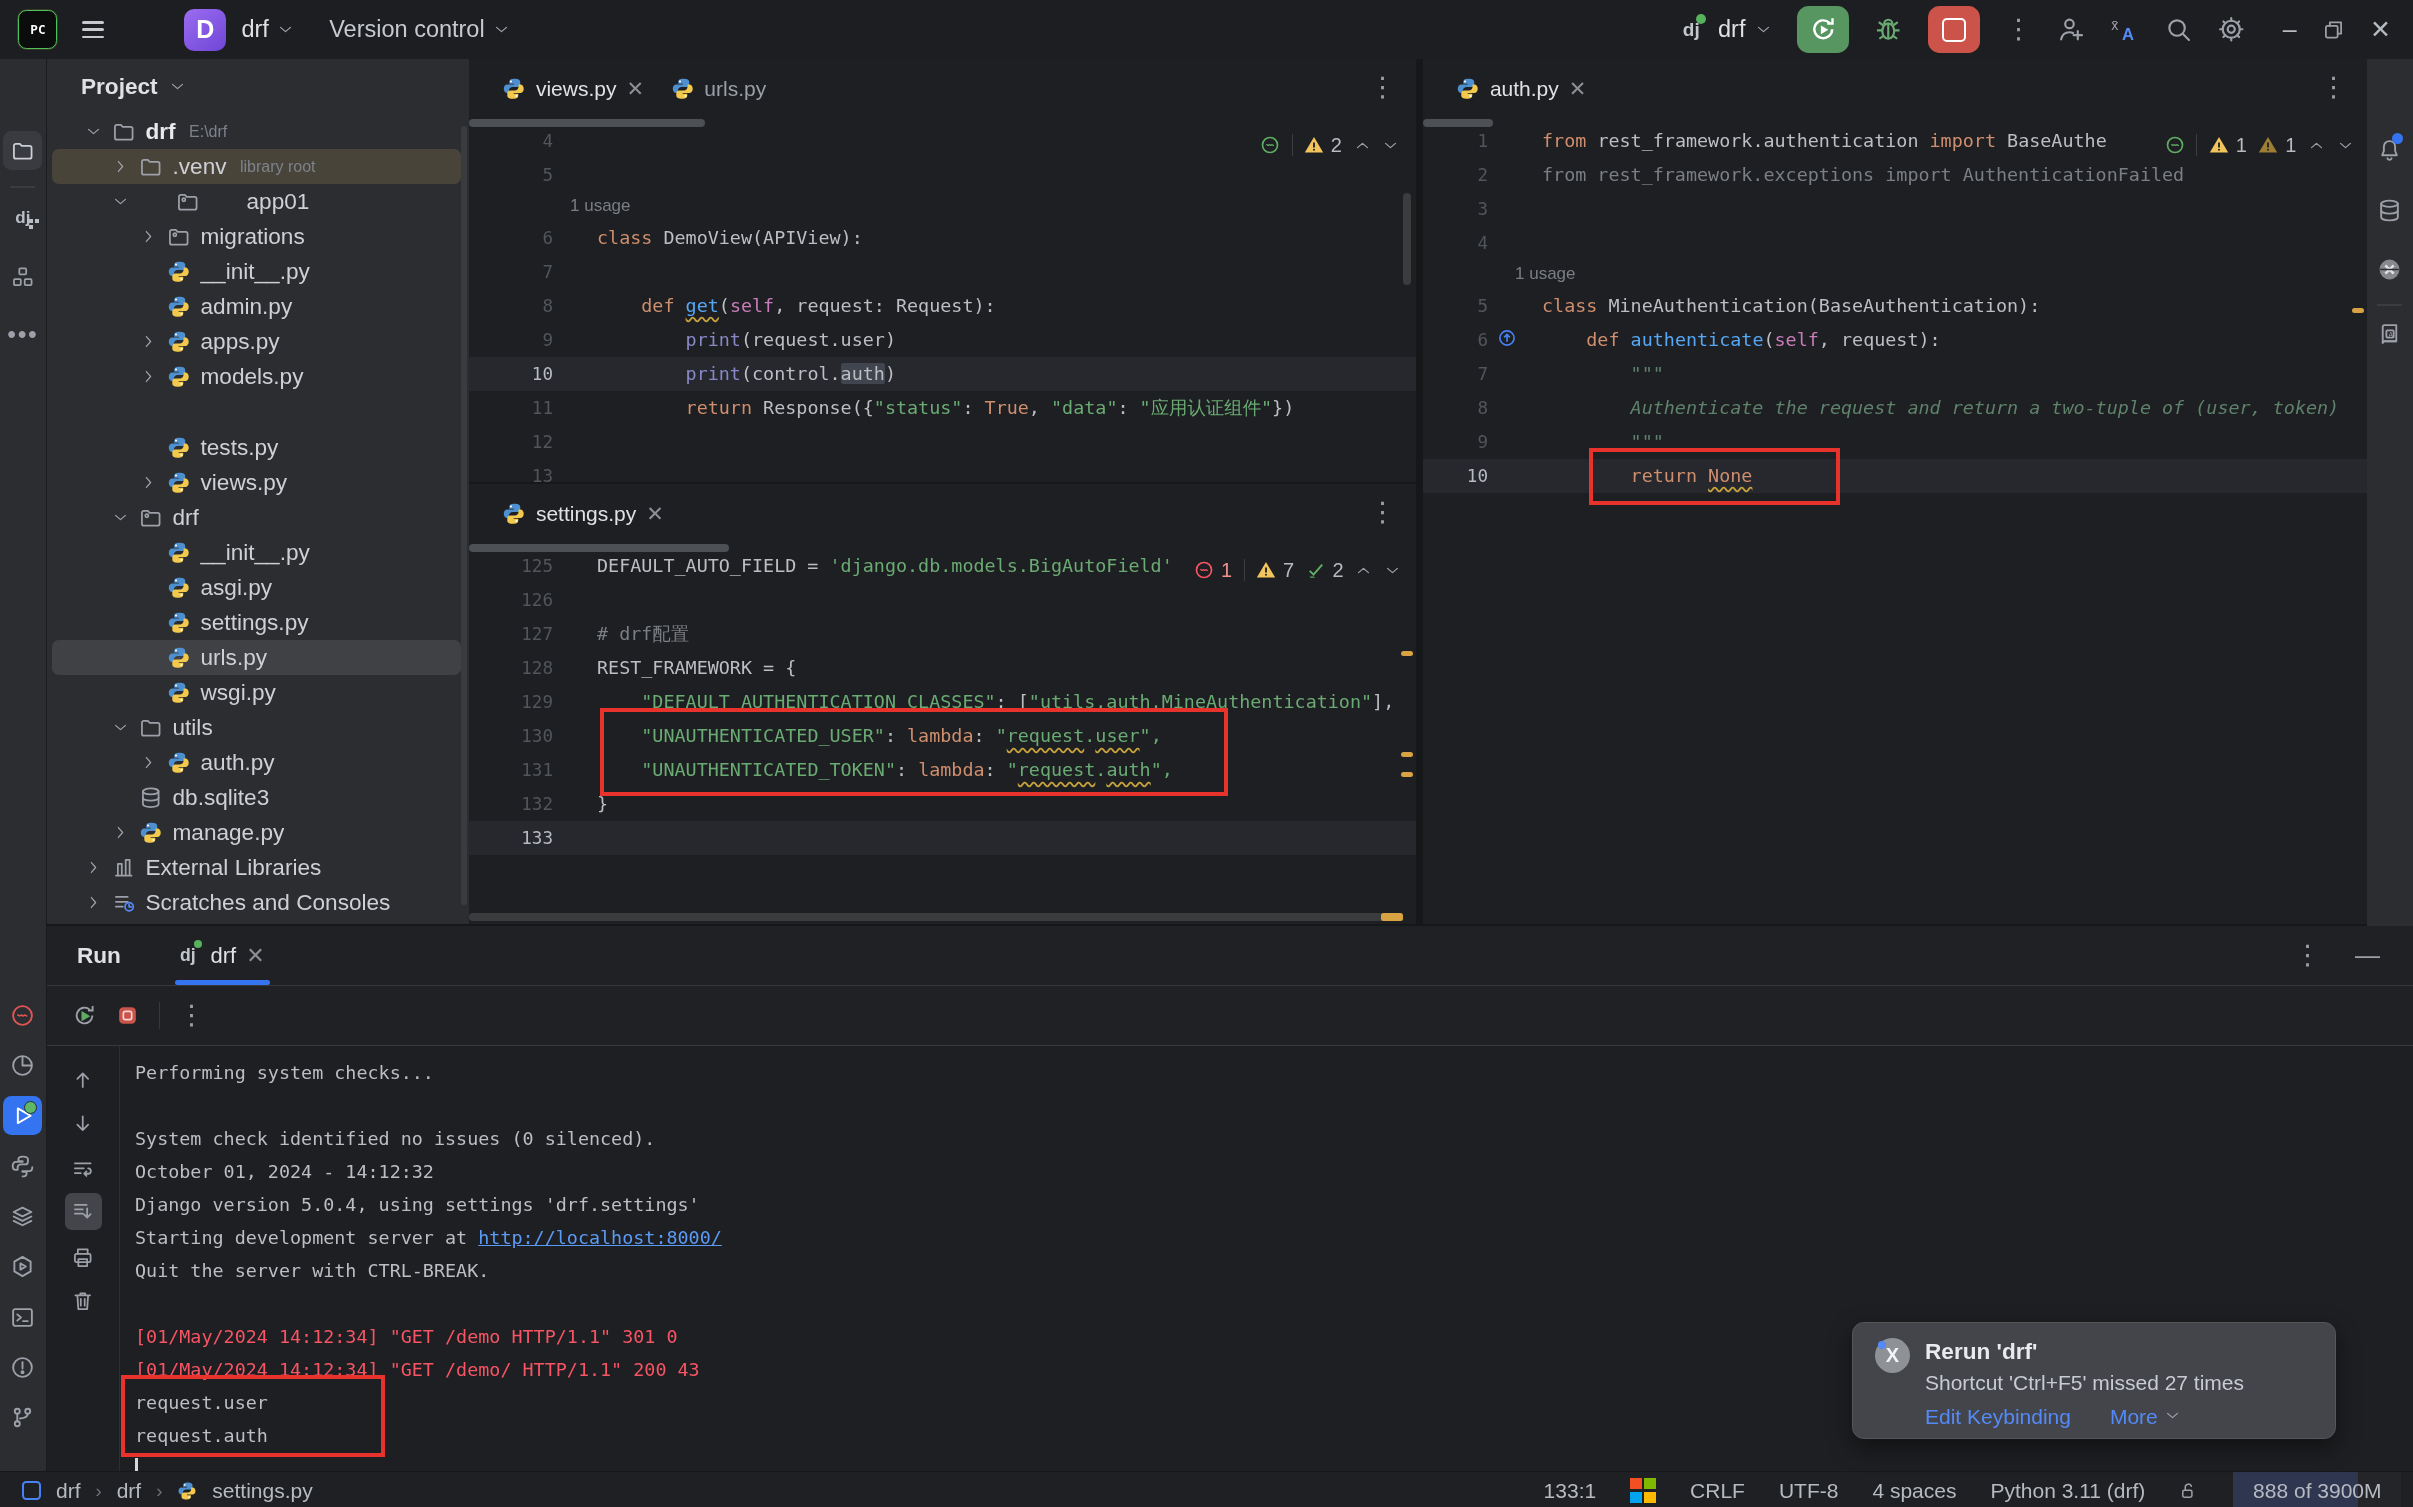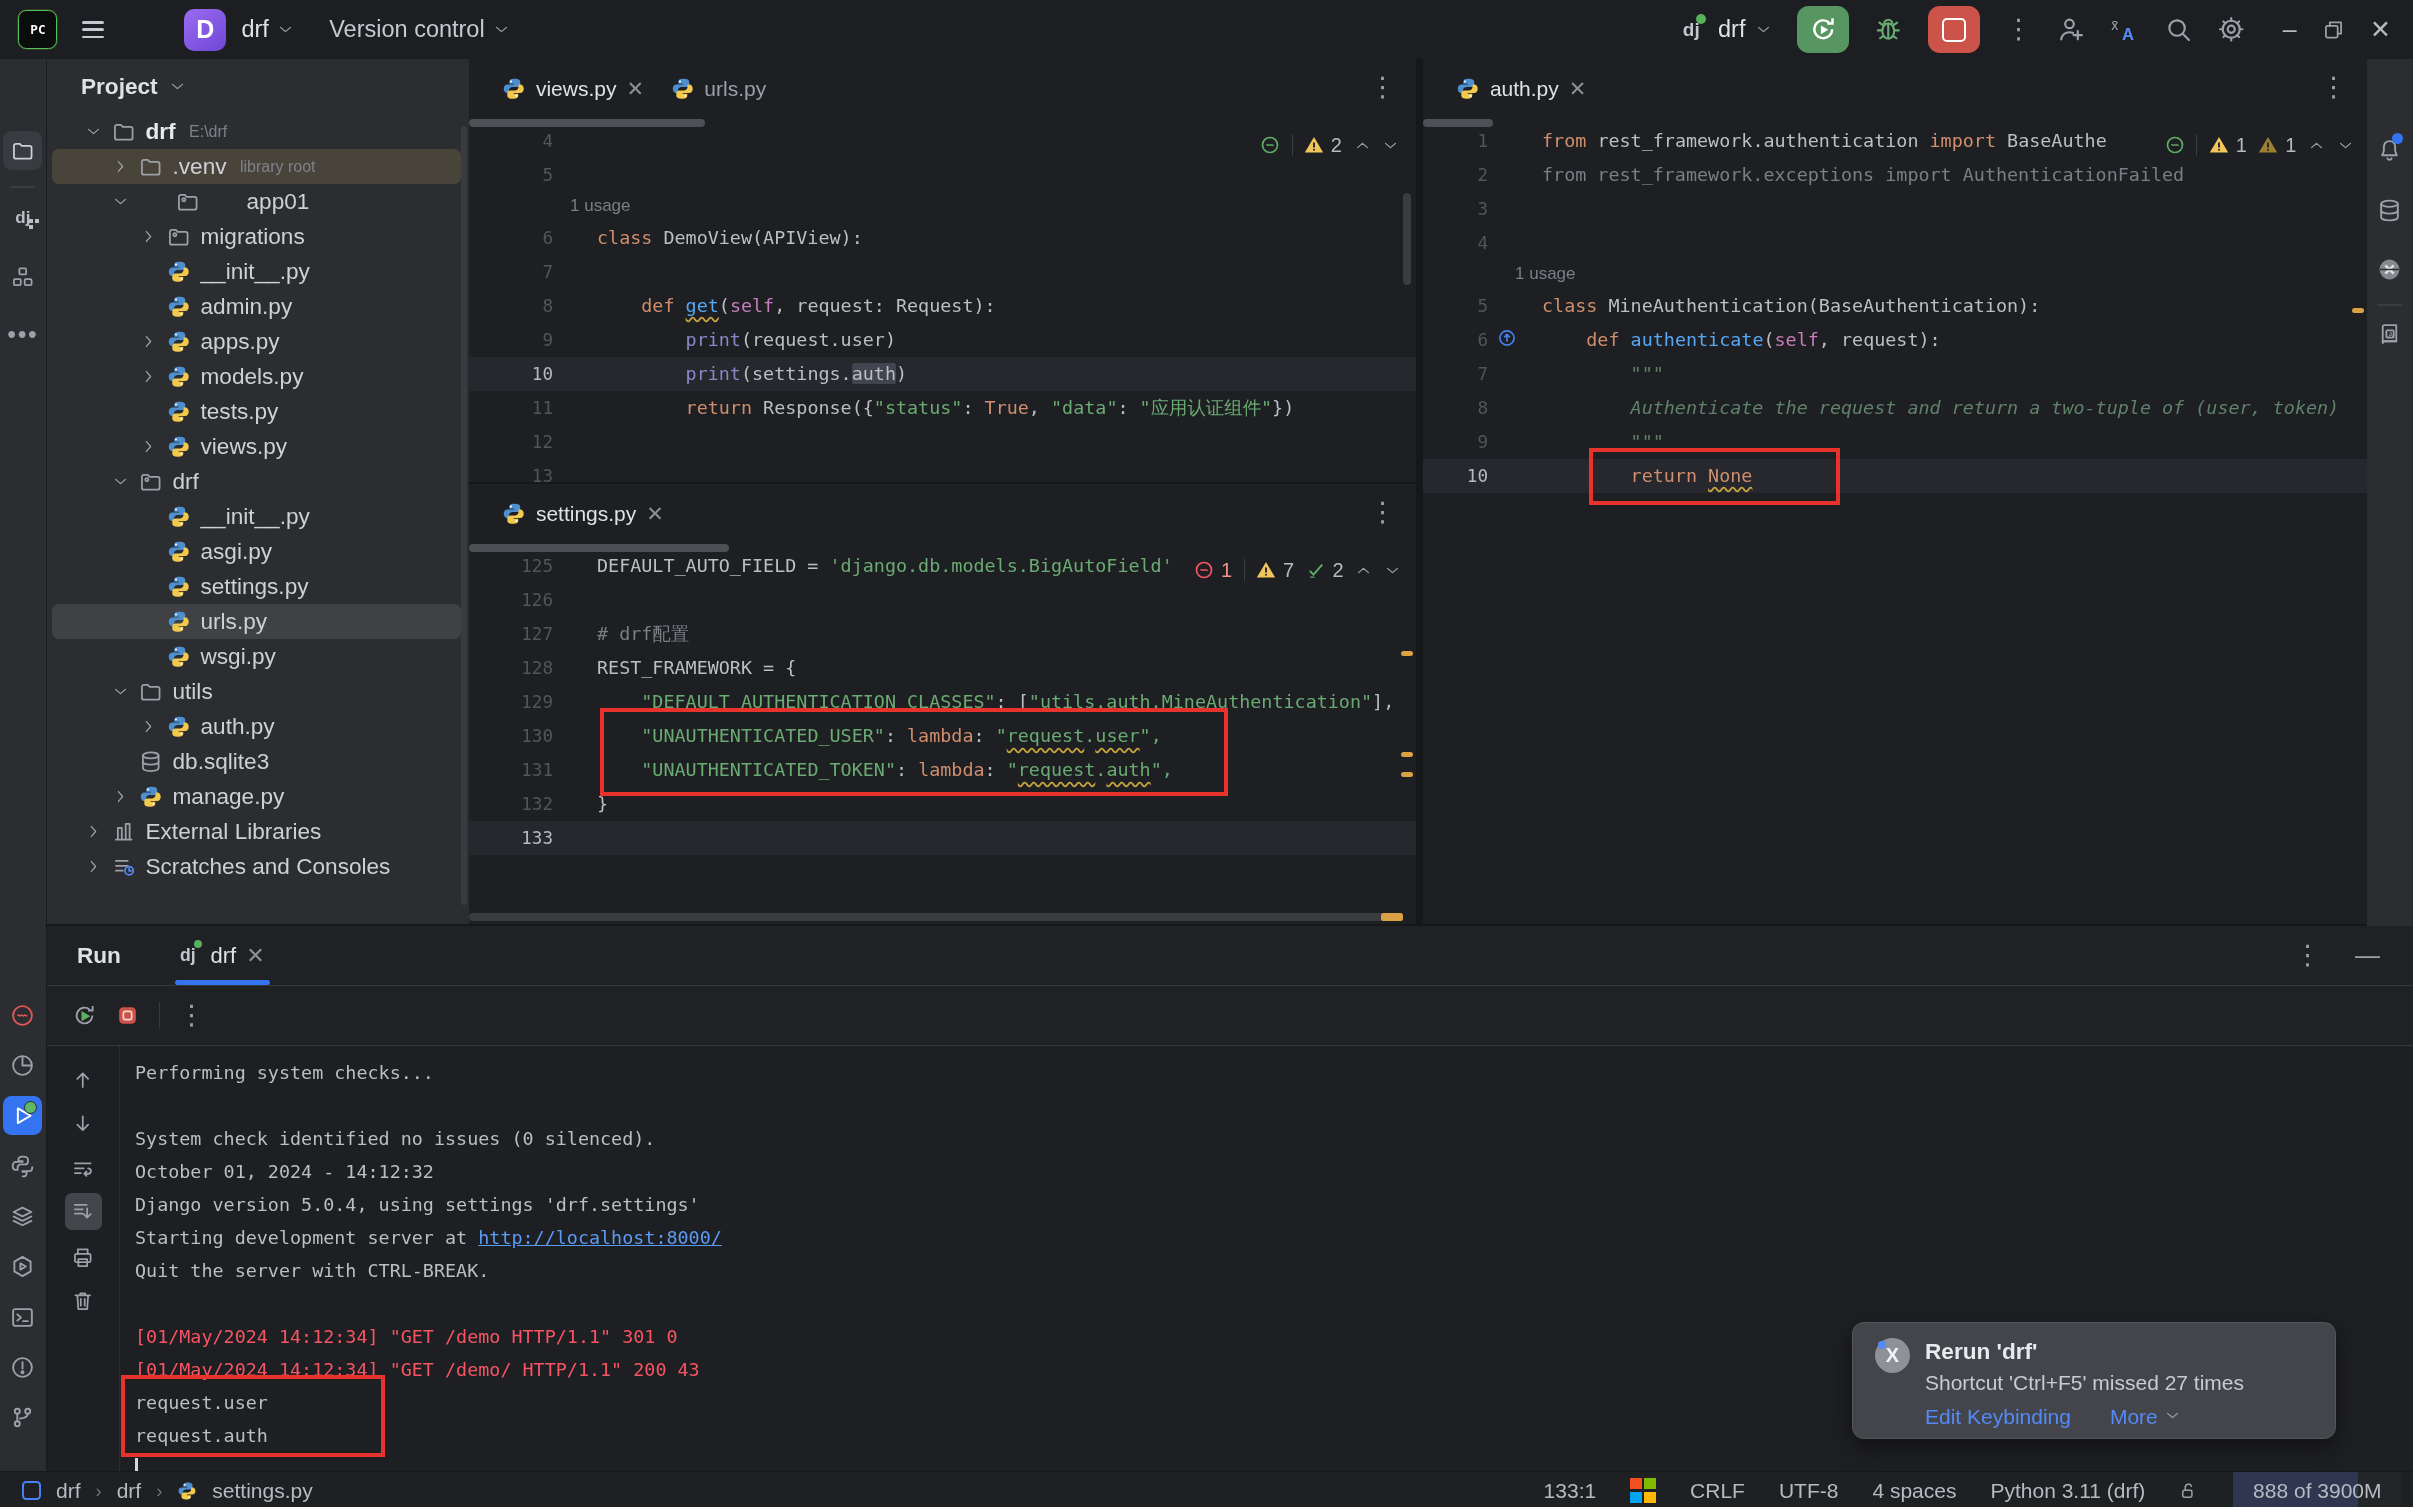--- a/index.html
+++ b/index.html
@@ -505,21 +505,21 @@
           <span class="icon i28">
             <svg viewBox="0 0 24 24">
               <path fill="#4e8fd0" d="M11.9 1.8c-2.7 0-4.5 1.1-4.5 3v2.1h4.7v.8H5.2C3.3 7.7 1.8 9.5 1.8 12s1.5 4.3 3.4 4.3h1.9v-2.5c0-2 1.8-3.5 3.8-3.5h4.7c1.6 0 3-1.3 3-3V4.8c0-1.9-2.2-3-5-3z"></path>
               <circle fill="#fff" cx="9.2" cy="4.6" r="1.1"></circle>
               <path fill="#f2c94c" d="M12.1 22.2c2.7 0 4.5-1.1 4.5-3v-2.1h-4.7v-.8h6.9c1.9 0 3.4-1.8 3.4-4.3s-1.5-4.3-3.4-4.3h-1.9v2.5c0 2-1.8 3.5-3.8 3.5H8.4c-1.6 0-3 1.3-3 3v2.5c0 1.9 2.2 3 5 3z"></path>
               <circle fill="#fff" cx="14.8" cy="19.4" r="1.1"></circle>
             </svg>
           </span>
           <span class="tree-label">models.py</span>
         </div>
-        <div class="tree-row" style="padding-left: 87px;">
+        <div class="tree-row" style="padding-left: 87px; margin-top: 36px;">
           <span class="chev-slot"></span>
           <span class="icon i28">
             <svg viewBox="0 0 24 24">
               <path fill="#4e8fd0" d="M11.9 1.8c-2.7 0-4.5 1.1-4.5 3v2.1h4.7v.8H5.2C3.3 7.7 1.8 9.5 1.8 12s1.5 4.3 3.4 4.3h1.9v-2.5c0-2 1.8-3.5 3.8-3.5h4.7c1.6 0 3-1.3 3-3V4.8c0-1.9-2.2-3-5-3z"></path>
               <circle fill="#fff" cx="9.2" cy="4.6" r="1.1"></circle>
               <path fill="#f2c94c" d="M12.1 22.2c2.7 0 4.5-1.1 4.5-3v-2.1h-4.7v-.8h6.9c1.9 0 3.4-1.8 3.4-4.3s-1.5-4.3-3.4-4.3h-1.9v2.5c0 2-1.8 3.5-3.8 3.5H8.4c-1.6 0-3 1.3-3 3v2.5c0 1.9 2.2 3 5 3z"></path>
               <circle fill="#fff" cx="14.8" cy="19.4" r="1.1"></circle>
             </svg>
           </span>
           <span class="tree-label">tests.py</span>
@@ -776,21 +776,21 @@
       </div>
       <div class="vthumb" style="right:5px;top:74px;width:8.4px;height:92px"></div>
       <div class="mark green" style="right:3.4px;top:266px;width:13.4px;height:5px"></div>
     <div class="ed-row"><span class="gutter" style="width: 84px; padding-right: 27px;">4</span><span class="code" style="margin-left: 17px;"></span></div>
         <div class="ed-row"><span class="gutter" style="width: 84px; padding-right: 27px;">5</span><span class="code" style="margin-left: 17px;"></span></div>
         <div class="inlay-row" style="padding-left: 101px;">1 usage</div>
         <div class="ed-row"><span class="gutter" style="width: 84px; padding-right: 27px;">6</span><span class="code" style="margin-left: 17px;"><span class="tok-k">class </span><span class="tok-d">DemoView(APIView):</span></span></div>
         <div class="ed-row"><span class="gutter" style="width: 84px; padding-right: 27px;">7</span><span class="code" style="margin-left: 17px;"></span></div>
         <div class="ed-row"><span class="gutter" style="width: 84px; padding-right: 27px;">8</span><span class="code" style="margin-left: 17px;"><span class="tok-d">    </span><span class="tok-k">def </span><span class="tok-f tok-wv">get</span><span class="tok-d">(</span><span class="tok-slf">self</span><span class="tok-d">, request: Request):</span></span></div>
         <div class="ed-row"><span class="gutter" style="width: 84px; padding-right: 27px;">9</span><span class="code" style="margin-left: 17px;"><span class="tok-d">        </span><span class="tok-b">print</span><span class="tok-d">(request.user)</span></span></div>
-        <div class="ed-row cur"><span class="gutter" style="width: 84px; padding-right: 27px;">10</span><span class="code" style="margin-left: 17px;"><span class="tok-d">        </span><span class="tok-b">print</span><span class="tok-d">(settings.</span><span class="tok-d tok-occ">auth</span><span class="tok-d">)</span></span></div>
+        <div class="ed-row cur"><span class="gutter" style="width: 84px; padding-right: 27px;">10</span><span class="code" style="margin-left: 17px;"><span class="tok-d">        </span><span class="tok-b">print</span><span class="tok-d">(control.</span><span class="tok-d tok-occ">auth</span><span class="tok-d">)</span></span></div>
         <div class="ed-row"><span class="gutter" style="width: 84px; padding-right: 27px;">11</span><span class="code" style="margin-left: 17px;"><span class="tok-d">        </span><span class="tok-k">return </span><span class="tok-d">Response({</span><span class="tok-s">"status"</span><span class="tok-d">: </span><span class="tok-k">True</span><span class="tok-d">, </span><span class="tok-s">"data"</span><span class="tok-d">: </span><span class="tok-s">"应用认证组件"</span><span class="tok-d">})</span></span></div>
         <div class="ed-row"><span class="gutter" style="width: 84px; padding-right: 27px;">12</span><span class="code" style="margin-left: 17px;"></span></div>
         <div class="ed-row"><span class="gutter" style="width: 84px; padding-right: 27px;">13</span><span class="code" style="margin-left: 17px;"></span></div>
       </div>
   </div>
 
   <div class="ed-pane" style="left:469px;top:484px;width:947px;height:442px;">
     <div class="ed-tabs">
       <div class="tab active">
         <span class="icon i28 js-icon">

